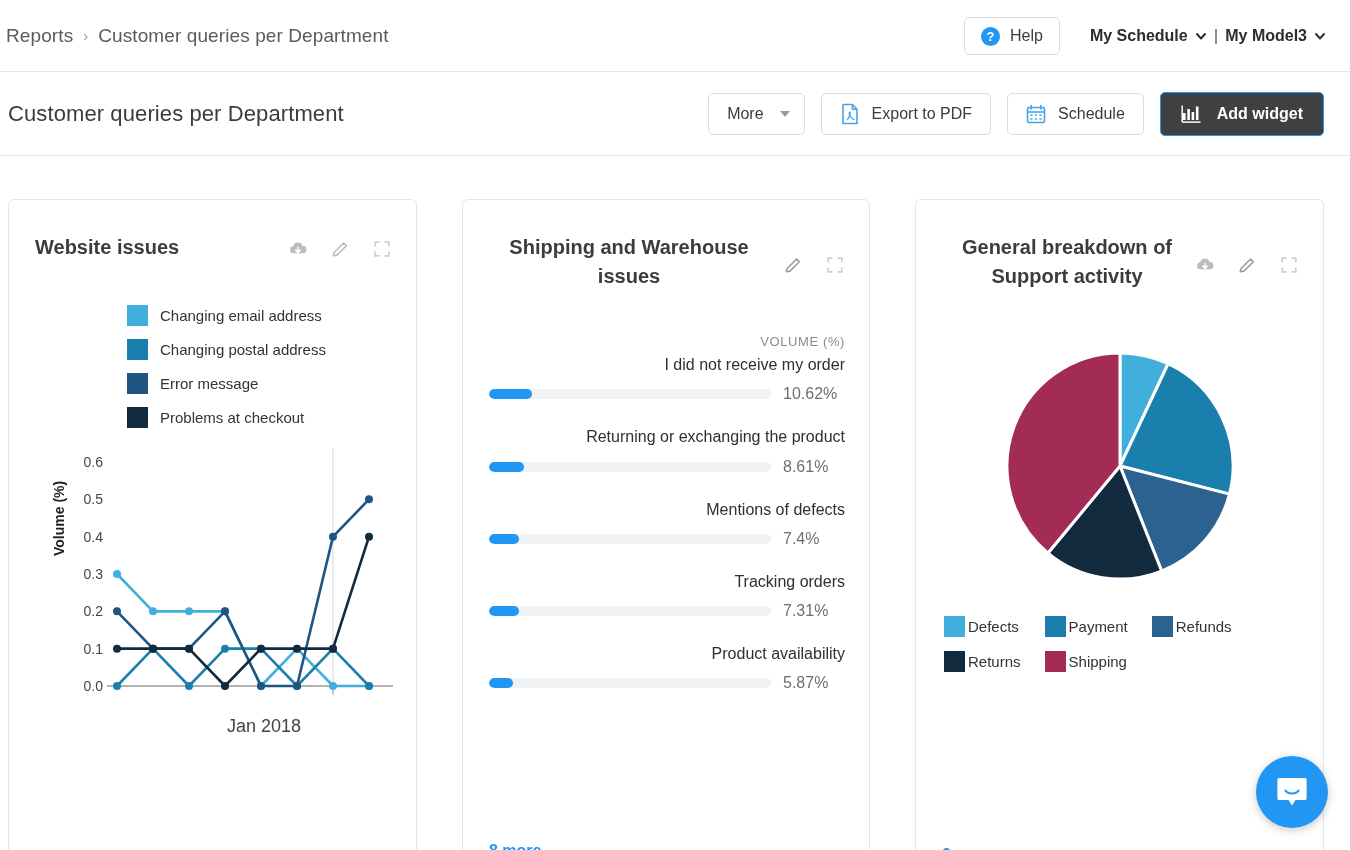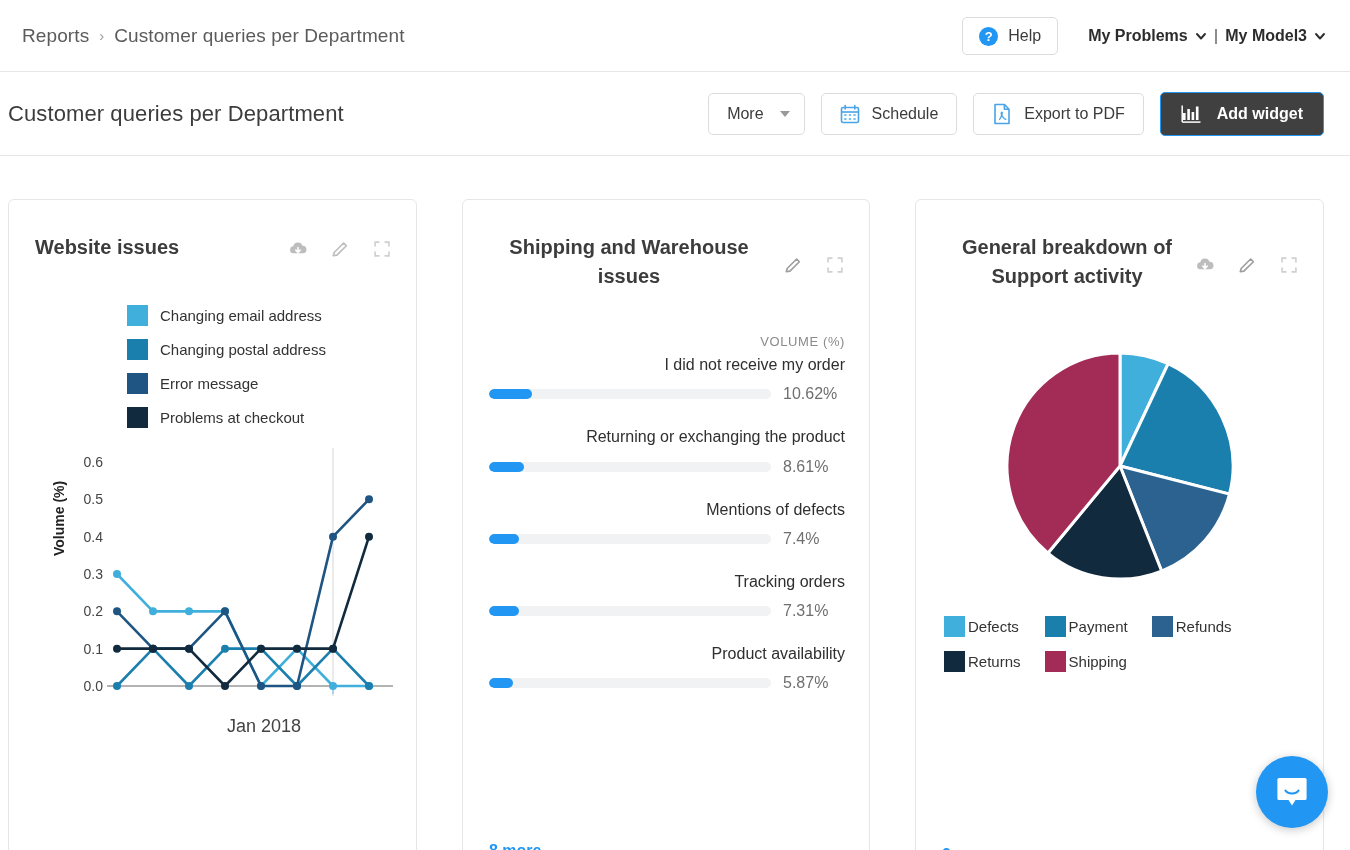--- a/index.html
+++ b/index.html
@@ -11,21 +11,21 @@
     overflow: hidden;
   }
 
   
   .topbar {
     position: relative;
     height: 72px;
     border-bottom: 1px solid #e6e6e6;
     display: flex; align-items: center;
   }
-  .breadcrumb { display: flex; align-items: center; padding-left: 22px; gap: 10px; }
+  .breadcrumb { display: flex; align-items: center; padding-left: 6px; gap: 10px; }
   .crumb {
     font-size: 19px; color: #5b5b5b; letter-spacing: .1px;
     font-family: "Liberation Sans", sans-serif;
   }
   .crumb-sep { color: #9a9a9a; font-size: 15px; }
 
   .topbar-right {
     position: absolute; right: 24px; top: 0; height: 72px;
     display: flex; align-items: center; gap: 30px;
   }
@@ -177,21 +177,21 @@
     <span class="crumb">Customer queries per Department</span>
   </div>
 
   <div class="topbar-right">
     <div class="help-btn">
       <span class="help-icon">?</span>
       <span>Help</span>
     </div>
     <div class="acct-group">
       <span class="acct-item">
-        <span>My Problems</span>
+        <span>My Schedule</span>
         <svg class="chev" viewBox="0 0 12 12">
             <path d="M2 4 L6 8.5 L10 4" stroke="#2c2c2c" stroke-width="1.9" fill="none" stroke-linecap="round" stroke-linejoin="round"></path>
           </svg>
       </span>
       <span class="acct-div">|</span>
       <span class="acct-item">
         <span>My Model3</span>
         <svg class="chev" viewBox="0 0 12 12">
             <path d="M2 4 L6 8.5 L10 4" stroke="#2c2c2c" stroke-width="1.9" fill="none" stroke-linecap="round" stroke-linejoin="round"></path>
           </svg>
@@ -200,47 +200,47 @@
   </div>
 </div>
 
 <div class="titlebar">
   <div class="page-title">Customer queries per Department</div>
 
   <div class="actions">
     <div class="btn more">
       <span>More</span>
       <span class="caret"></span>
+    </div>
+
+    <div class="btn">
+      <svg width="20" height="22" viewBox="0 0 20 22">
+        <path d="M3 1.5 H12.4 L17 6.2 V20.5 H3 Z" fill="none" stroke="#4aa3e8" stroke-width="1.6" stroke-linejoin="round"></path>
+        <path d="M12.4 1.5 V6.2 H17" fill="none" stroke="#4aa3e8" stroke-width="1.6" stroke-linejoin="round"></path>
+        <path d="M7.6 16.5 C9.6 13 10.6 10.5 10.2 9.6 C9.8 8.8 8.9 9.3 9.3 11 C9.8 13.2 12 16 13.8 16.4" fill="none" stroke="#4aa3e8" stroke-width="1.35" stroke-linecap="round"></path>
+      </svg>
+      <span>Export to PDF</span>
     </div>
 
     <div class="btn">
       <svg width="20" height="20" viewBox="0 0 20 20">
         <rect x="1.5" y="3.5" width="17" height="15" rx="1.6" fill="none" stroke="#4aa3e8" stroke-width="1.6"></rect>
         <line x1="1.5" y1="8" x2="18.5" y2="8" stroke="#4aa3e8" stroke-width="1.6"></line>
         <line x1="5.2" y1="1.5" x2="5.2" y2="5" stroke="#4aa3e8" stroke-width="1.6" stroke-linecap="round"></line>
         <line x1="14.8" y1="1.5" x2="14.8" y2="5" stroke="#4aa3e8" stroke-width="1.6" stroke-linecap="round"></line>
         <g fill="#7cc0ef">
             <rect x="4.2" y="10" width="2.3" height="2.1"></rect>
             <rect x="8.8" y="10" width="2.3" height="2.1"></rect>
             <rect x="13.4" y="10" width="2.3" height="2.1"></rect>
             <rect x="4.2" y="14" width="2.3" height="2.1"></rect>
             <rect x="8.8" y="14" width="2.3" height="2.1"></rect>
             <rect x="13.4" y="14" width="2.3" height="2.1"></rect>
           </g>
       </svg>
       <span>Schedule</span>
-    </div>
-
-    <div class="btn">
-      <svg width="20" height="22" viewBox="0 0 20 22">
-        <path d="M3 1.5 H12.4 L17 6.2 V20.5 H3 Z" fill="none" stroke="#4aa3e8" stroke-width="1.6" stroke-linejoin="round"></path>
-        <path d="M12.4 1.5 V6.2 H17" fill="none" stroke="#4aa3e8" stroke-width="1.6" stroke-linejoin="round"></path>
-        <path d="M7.6 16.5 C9.6 13 10.6 10.5 10.2 9.6 C9.8 8.8 8.9 9.3 9.3 11 C9.8 13.2 12 16 13.8 16.4" fill="none" stroke="#4aa3e8" stroke-width="1.35" stroke-linecap="round"></path>
-      </svg>
-      <span>Export to PDF</span>
     </div>
 
     <div class="btn btn-primary">
       <svg width="22" height="20" viewBox="0 0 22 20">
         <g fill="#ffffff">
             <rect x="2" y="9" width="2.6" height="7"></rect>
             <rect x="6.3" y="5" width="2.6" height="11"></rect>
             <rect x="10.6" y="8" width="2.6" height="8"></rect>
             <rect x="14.9" y="2.5" width="2.6" height="13.5"></rect>
           </g>

